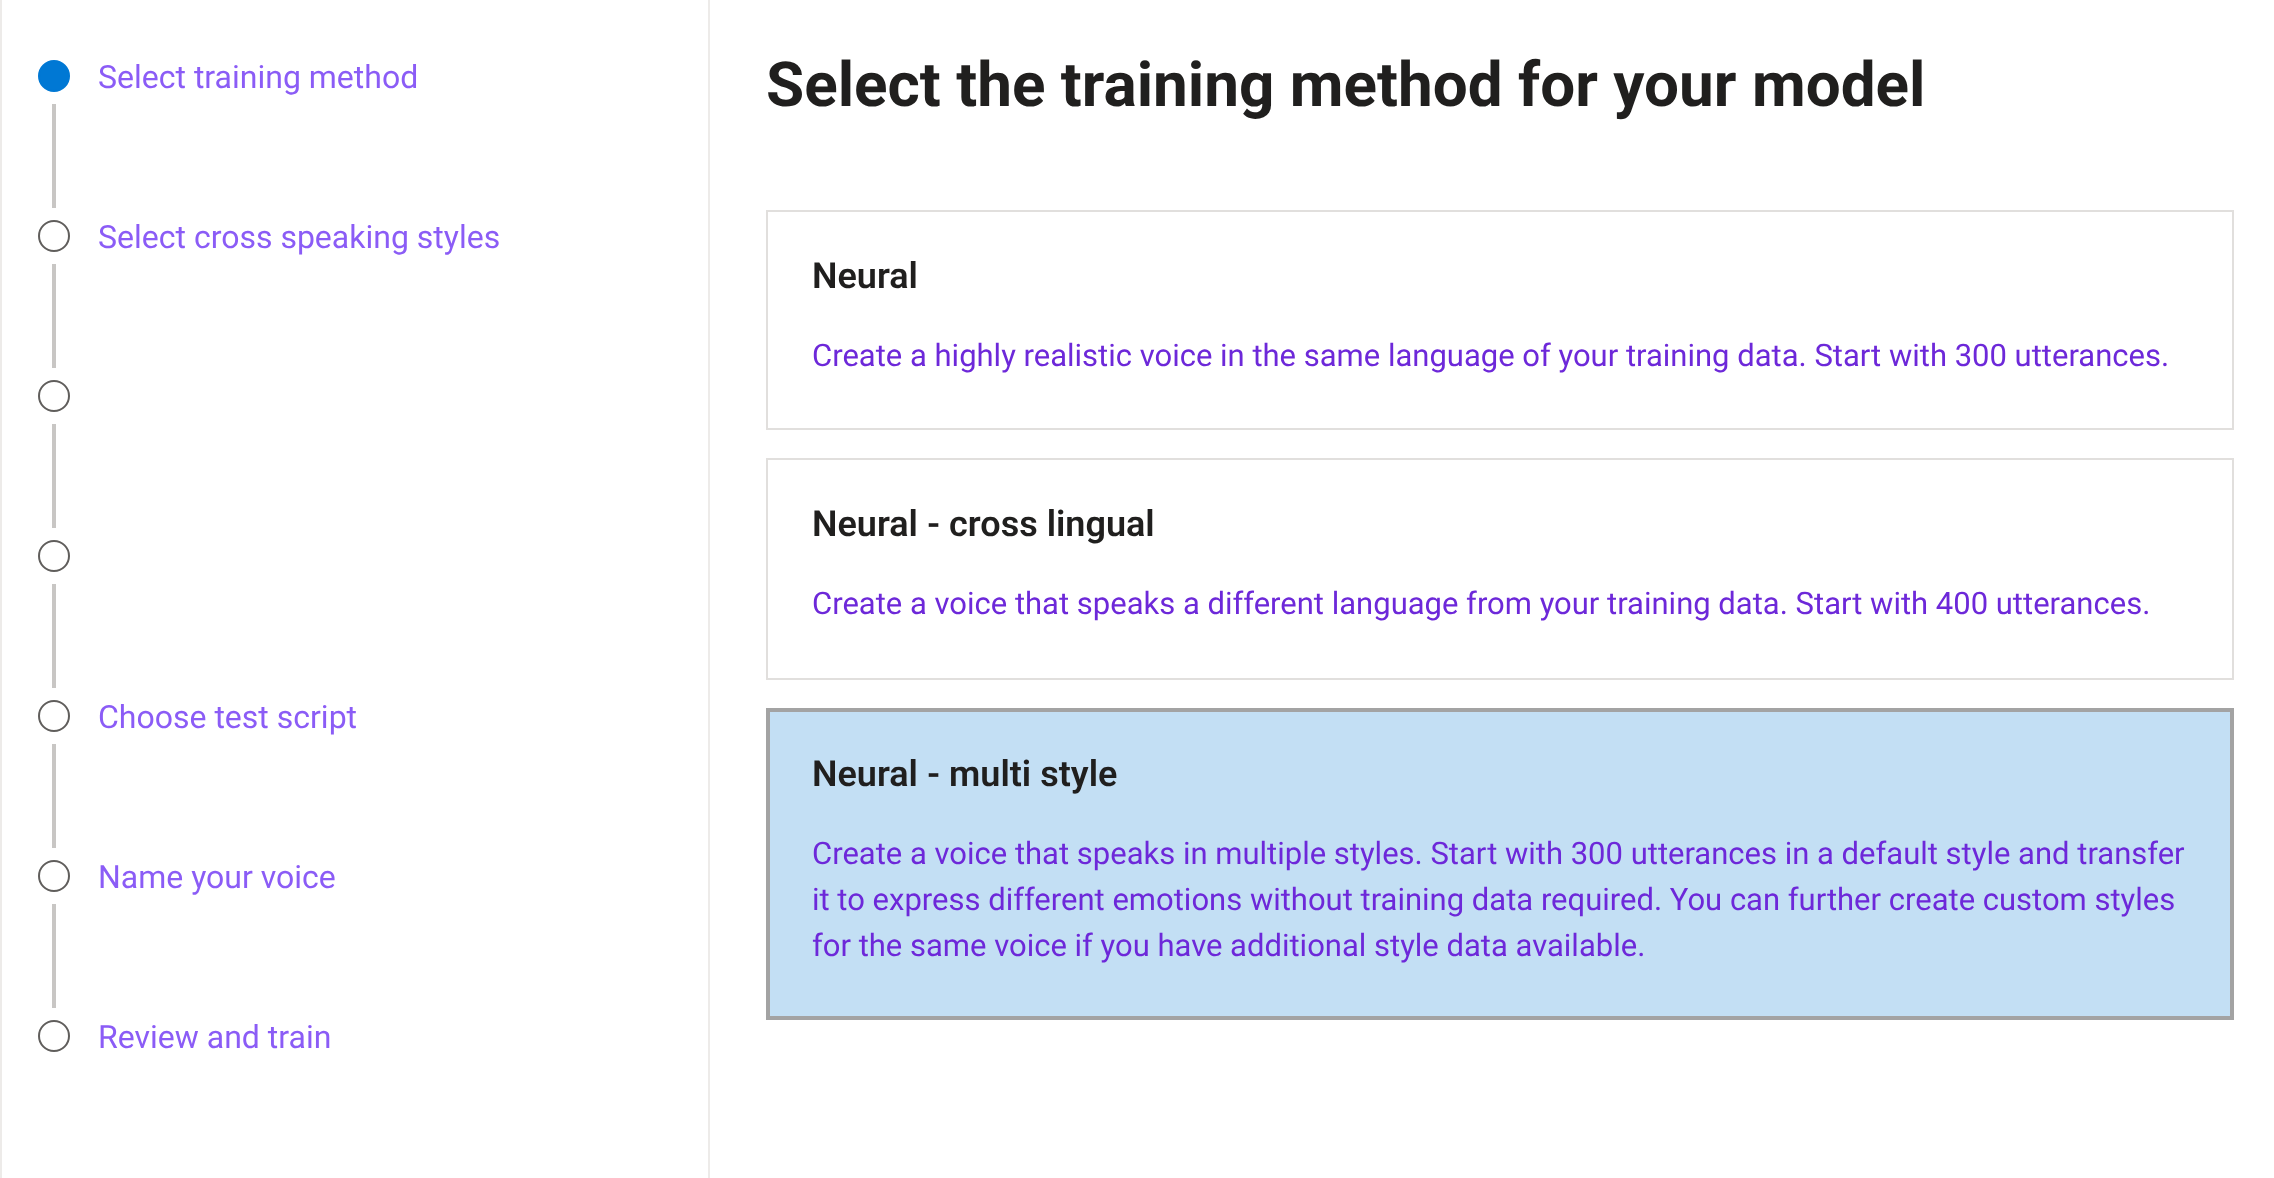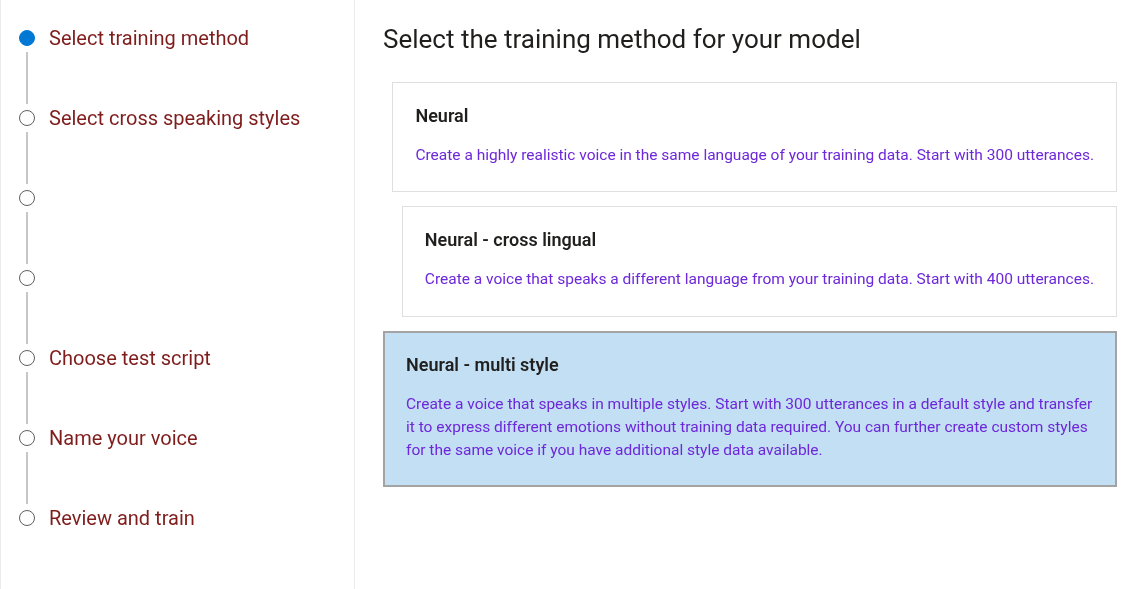--- a/index.html
+++ b/index.html
@@ -48,36 +48,36 @@
     position: absolute;
     left: 7px;
     top: 24px;
     width: 1.5px;
     height: 52px;
     background: #c8c6c4;
     z-index: 1;
   }
   .step-item:last-child .step-connector { display: none; }
   .step-label {
-    font-size: 20px;
-    color: #7f1d1d;
+    font-size: 16px;
+    color: #8b5cf6;
     white-space: nowrap;
     text-align: right;
   }
   .main {
     flex: 1;
     padding: 24px 20px 24px 28px;
   }
   .main-title {
-    font-size: 26px;
-    font-weight: 400;
+    font-size: 31px;
+    font-weight: 700;
     color: #201f1e;
-    margin-bottom: 28px;
+    margin-bottom: 44px;
   }
-  .options { display: flex; flex-direction: column; gap: 14px; align-items: flex-end; }
+  .options { display: flex; flex-direction: column; gap: 14px; }
   .option-card {
     border: 1px solid #e1dfdd;
     background: #ffffff;
     padding: 22px 22px 24px 22px;
     cursor: pointer;
   }
   .option-card.selected {
     border: 2px solid #a3a3a3;
     background: #c3dff4;
     padding: 21px 21px 23px 21px;

